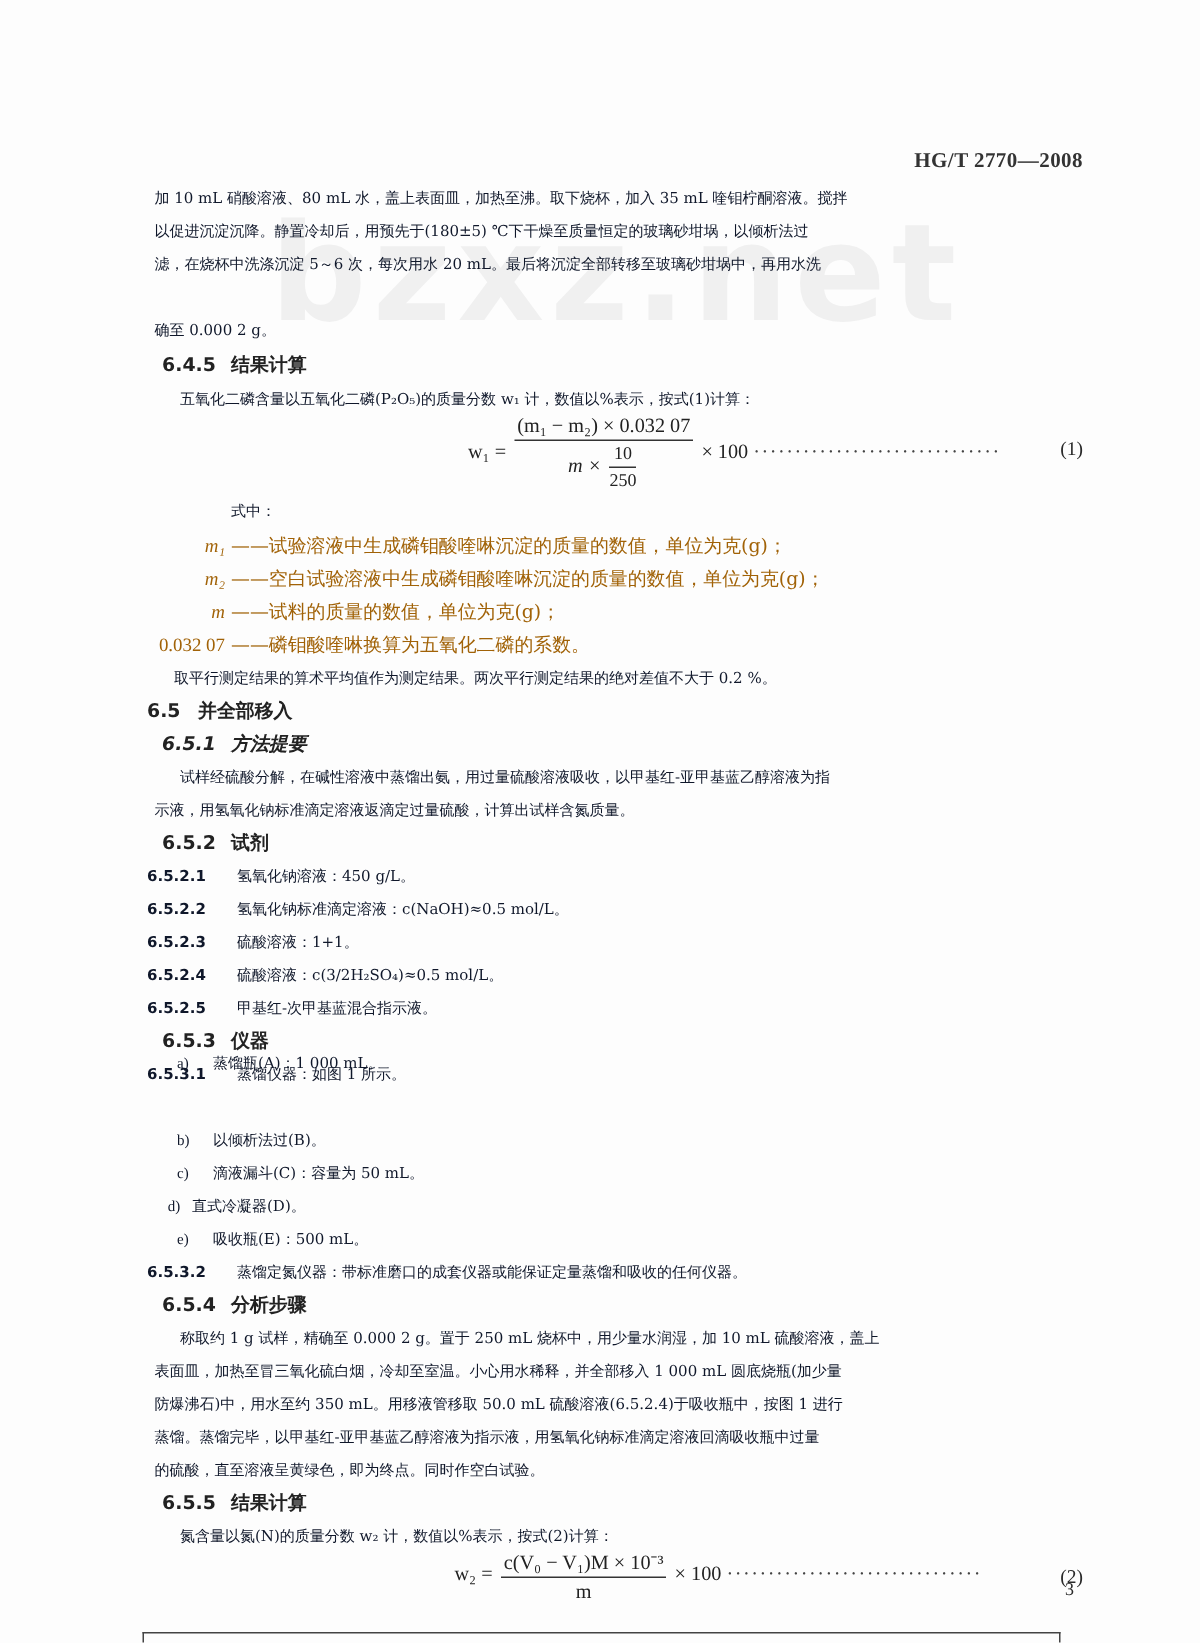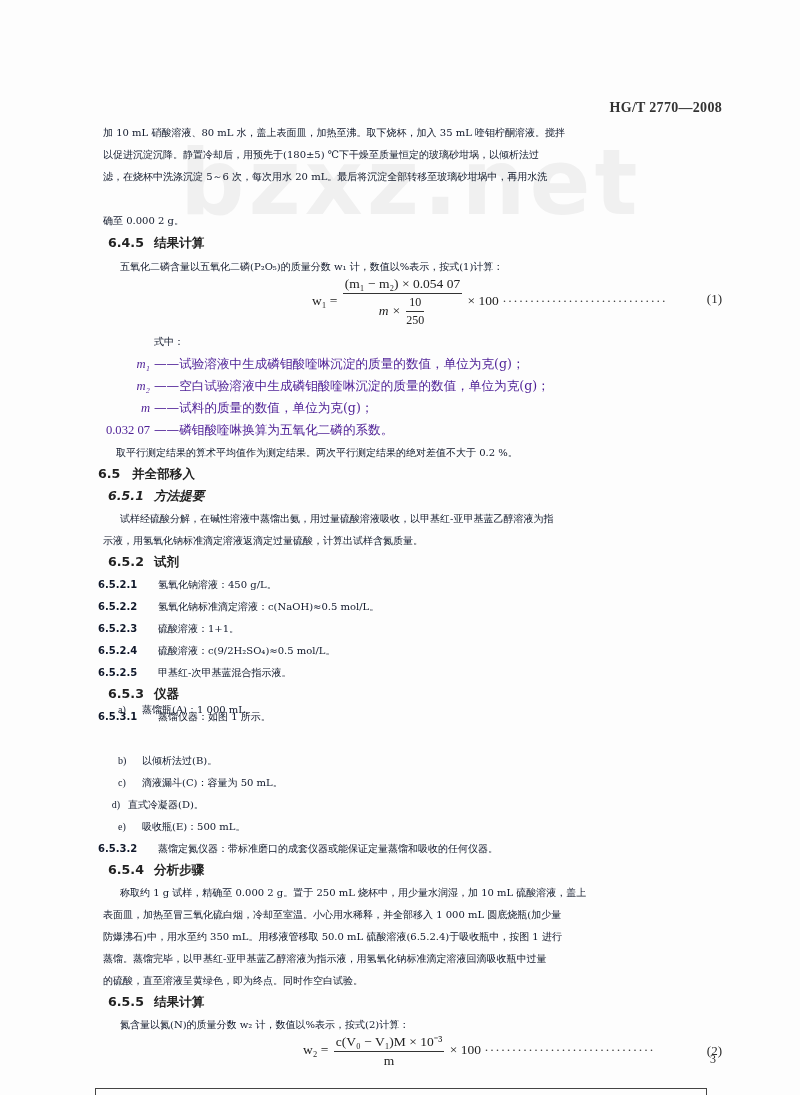--- a/index.html
+++ b/index.html
@@ -19,21 +19,21 @@
   .item-num { display:inline-block; min-width:60px; font-family:"DejaVu Sans", sans-serif; font-weight:bold; }
   .alpha { display:inline-block; width:24px; font-family:"Liberation Serif", serif; }
   .formula { position:absolute; font-family:"Liberation Serif", serif; font-size:13.5px; color:#222; white-space:nowrap; }
   .frac { display:inline-block; vertical-align:middle; text-align:center; margin:0 2px; }
   .frac .num-part { display:block; border-bottom:1px solid #333; padding:0 2px 1px; }
   .frac .den-part { display:block; padding-top:1px; }
   .frac.small { font-size:12px; }
   i { font-style:italic; }
   .dots { letter-spacing:1px; color:#444; }
   .eqnum { position:absolute; right:78px; font-family:"Liberation Serif", serif; font-size:13px; }
-  .var-row { position:absolute; font-size:12.6px; white-space:nowrap; color:#4c1d95; }
+  .var-row { position:absolute; font-size:12.6px; white-space:nowrap; color:#a16207; }
   .var { display:inline-block; text-align:right; font-family:"Liberation Serif", serif; font-style:italic; }
   .page-num { position:absolute; right:84px; top:1052px; font-family:"Liberation Serif", serif; font-size:12px; }
   .bottom-box { position:absolute; left:95px; top:1088px; width:610px; height:20px; border:1.5px solid #444; border-bottom:none; }
   .watermark {
     position:absolute; left:180px; top:130px; font-family:"DejaVu Sans", sans-serif;
     font-weight:bold; font-size:90px; color:rgba(150,150,150,0.12); letter-spacing:4px; pointer-events:none;
   }
 </style>
 </head>
 <body>
@@ -50,21 +50,21 @@
   <div class="line" style="left:103px;top:212px;">确至 0.000 2 g。</div>
 
   <div class="h h3" style="left:98px;top:235px;">
     <span class="num">6.4.5</span><span>结果计算</span>
   </div>
   <div class="line" style="left:120px;top:258px;">五氧化二磷含量以五氧化二磷(P₂O₅)的质量分数 w₁ 计，数值以%表示，按式(1)计算：</div>
 
   <div class="formula" style="left:312px;top:276px;">
     <span>w₁ =</span>
     <span class="frac">
-      <span class="num-part">(m₁ − m₂) × 0.054 07</span>
+      <span class="num-part">(m₁ − m₂) × 0.032 07</span>
       <span class="den-part">
         <i>m ×</i>
         <span class="frac small">
           <span class="num-part">10</span>
           <span class="den-part">250</span>
         </span>
       </span>
     </span>
     <span>× 100</span>
     <span class="dots">······························</span>
@@ -108,21 +108,21 @@
   <div class="line" style="left:98px;top:576px;">
     <span class="item-num">6.5.2.1</span><span>氢氧化钠溶液：450 g/L。</span>
   </div>
   <div class="line" style="left:98px;top:598px;">
     <span class="item-num">6.5.2.2</span><span>氢氧化钠标准滴定溶液：c(NaOH)≈0.5 mol/L。</span>
   </div>
   <div class="line" style="left:98px;top:620px;">
     <span class="item-num">6.5.2.3</span><span>硫酸溶液：1+1。</span>
   </div>
   <div class="line" style="left:98px;top:642px;">
-    <span class="item-num">6.5.2.4</span><span>硫酸溶液：c(9/2H₂SO₄)≈0.5 mol/L。</span>
+    <span class="item-num">6.5.2.4</span><span>硫酸溶液：c(3/2H₂SO₄)≈0.5 mol/L。</span>
   </div>
   <div class="line" style="left:98px;top:664px;">
     <span class="item-num">6.5.2.5</span><span>甲基红-次甲基蓝混合指示液。</span>
   </div>
 
   <div class="h h3" style="left:98px;top:686px;">
     <span class="num">6.5.3</span><span>仪器</span>
   </div>
   <div class="line" style="left:98px;top:708px;">
     <span class="item-num">6.5.3.1</span><span>蒸馏仪器：如图 1 所示。</span>

